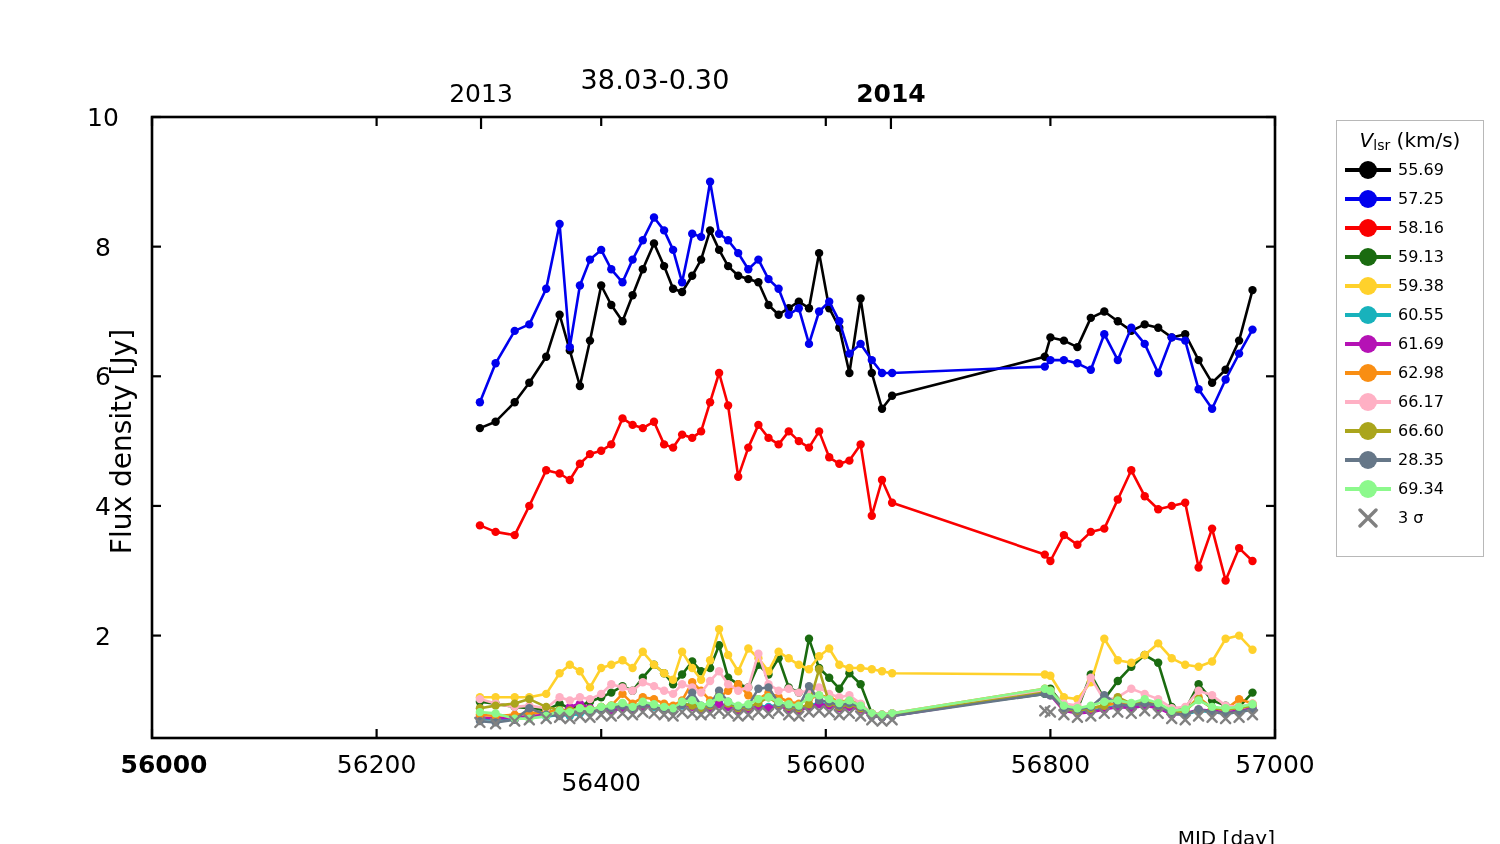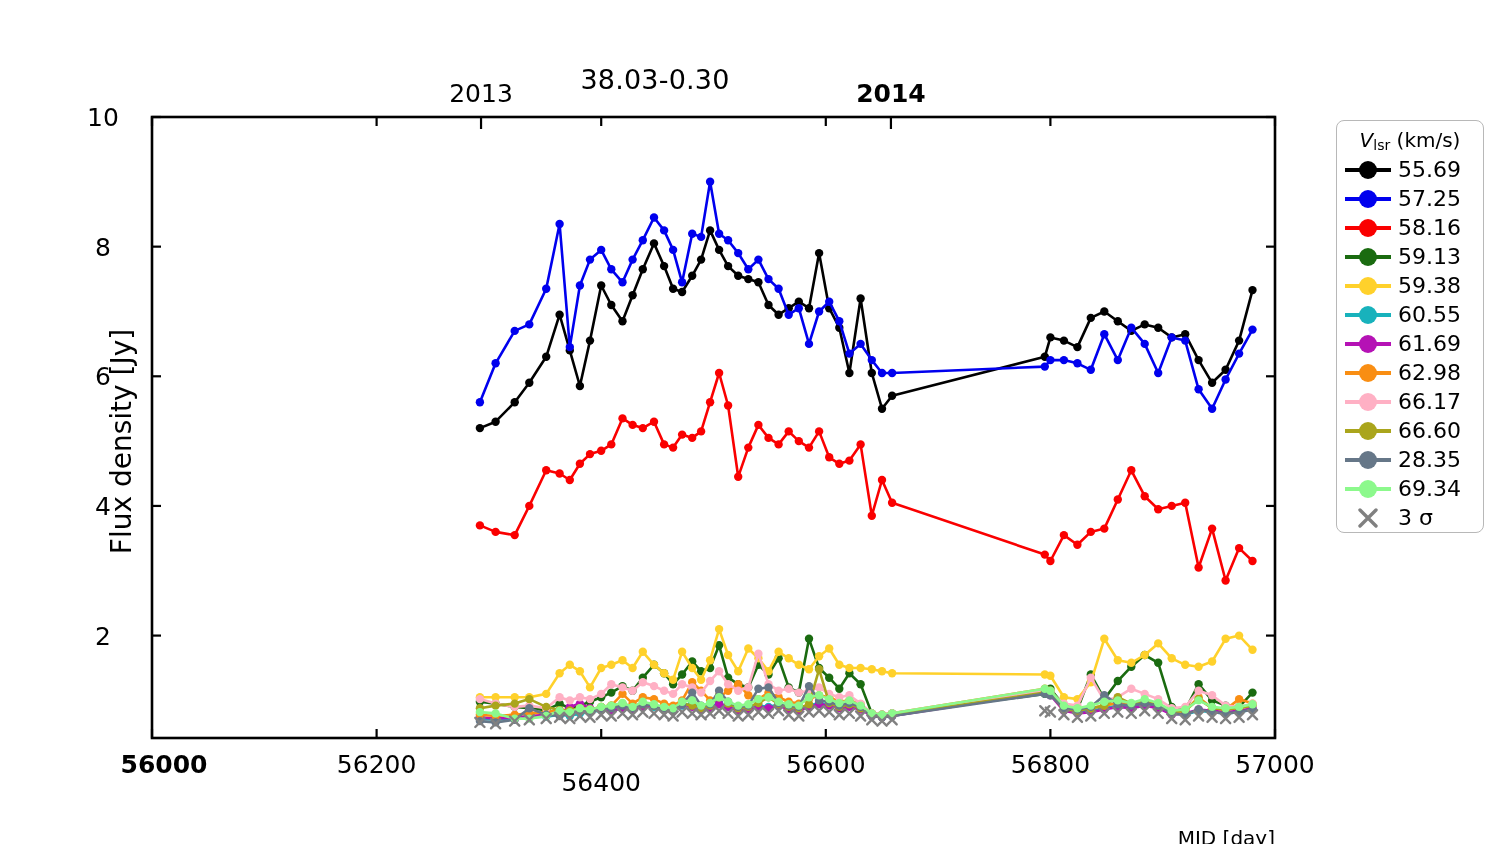--- a/index.html
+++ b/index.html
@@ -9,31 +9,31 @@
   #plot-title{position:absolute;left:0;top:16px;width:1310px;text-align:center;
               font-size:27px;letter-spacing:.2px;margin-top:48px;}
   #axes-svg{position:absolute;left:0;top:0;width:1500px;height:844px;}
   #xlabel{position:absolute;left:152px;top:826px;width:1123px;text-align:right;font-size:20px;}
   #ylabel{position:absolute;left:-190px;top:425px;width:622px;text-align:center;font-size:28px;
           transform:rotate(-90deg);transform-origin:center center;}
   .tick-x{position:absolute;font-size:25px;text-align:center;transform:translateX(-50%);}
   .tick-y{position:absolute;font-size:25px;text-align:center;transform:translateY(-50%);}
   .tick-top{position:absolute;font-size:25px;text-align:center;transform:translateX(-50%);}
   #legend{position:absolute;left:1336px;top:120px;width:148px;
-          border:1px solid #b8b8b8;border-radius:8px;background:#fff;
-          padding:6px 8px 0 8px;box-sizing:border-box;}
+          border:1px solid #b8b8b8;border-radius:0;background:#fff;
+          padding:6px 8px 24px 8px;box-sizing:border-box;}
   #legend-title{font-size:20px;text-align:center;margin:1px 0 2px 0;white-space:nowrap;}
   #legend-title .vi{font-style:italic;}
   #legend-title .sub{font-size:14px;vertical-align:-3px;font-style:normal;}
   .legend-row{display:flex;align-items:center;height:29px;}
   .legend-swatch{width:46px;height:22px;position:relative;flex:0 0 46px;}
   .legend-swatch .ln{position:absolute;left:0;top:9px;width:46px;height:4px;}
   .legend-swatch .mk{position:absolute;left:14px;top:2px;width:18px;height:18px;border-radius:50%;}
   .legend-swatch .xm{position:absolute;left:4px;top:-1px;width:38px;height:24px;}
-  .legend-label{font-size:22px;padding-left:7px;white-space:nowrap;}
+  .legend-label{font-size:16px;padding-left:7px;white-space:nowrap;}
 </style>
 </head>
 <body>
 
 <div id="figure">
 
   <div id="plot-title">38.03-0.30</div>
 
   <svg id="axes-svg" viewBox="0 0 1500 844" xmlns="http://www.w3.org/2000/svg">
       <rect x="152" y="117" width="1123" height="621" fill="none" stroke="#000" stroke-width="2.6"></rect>

